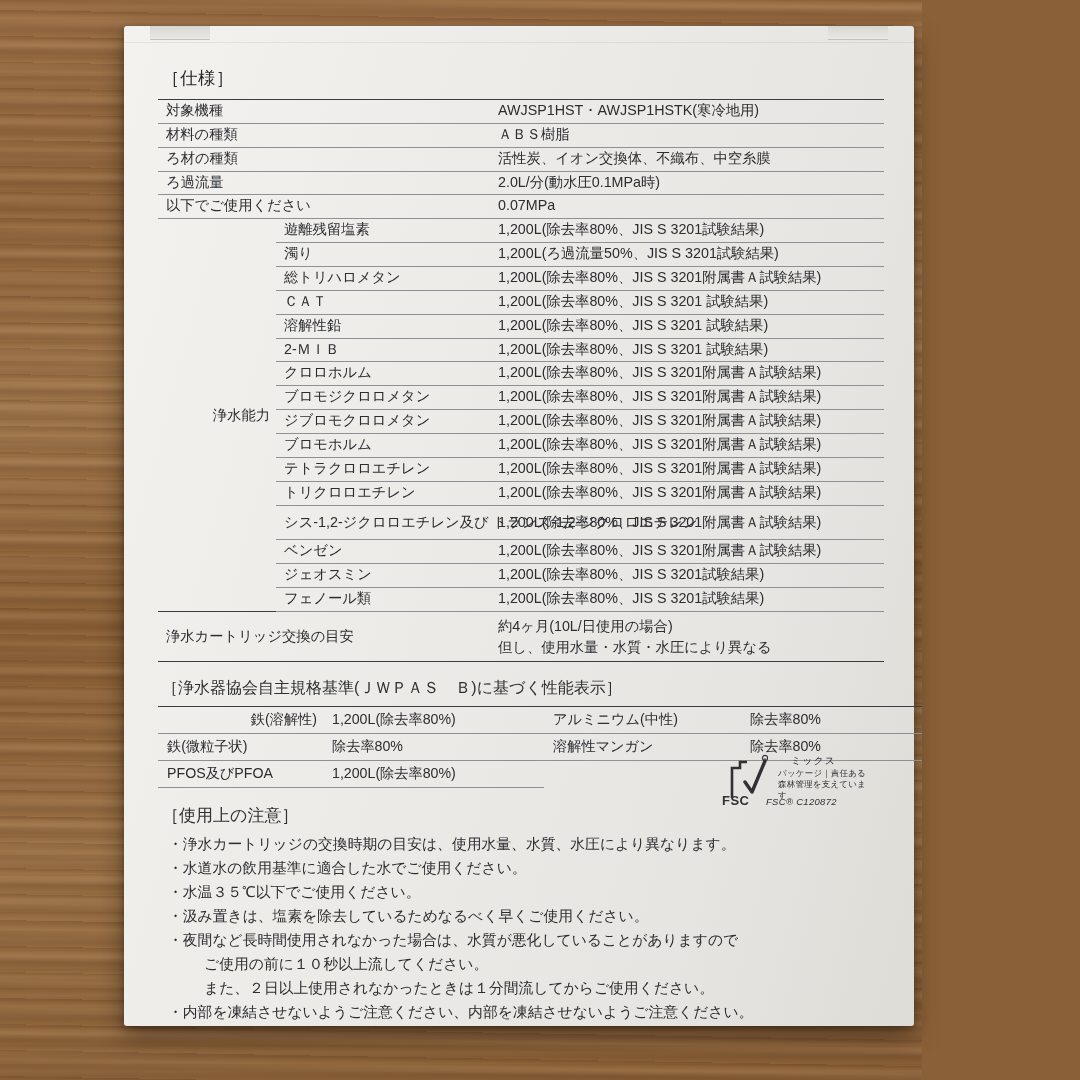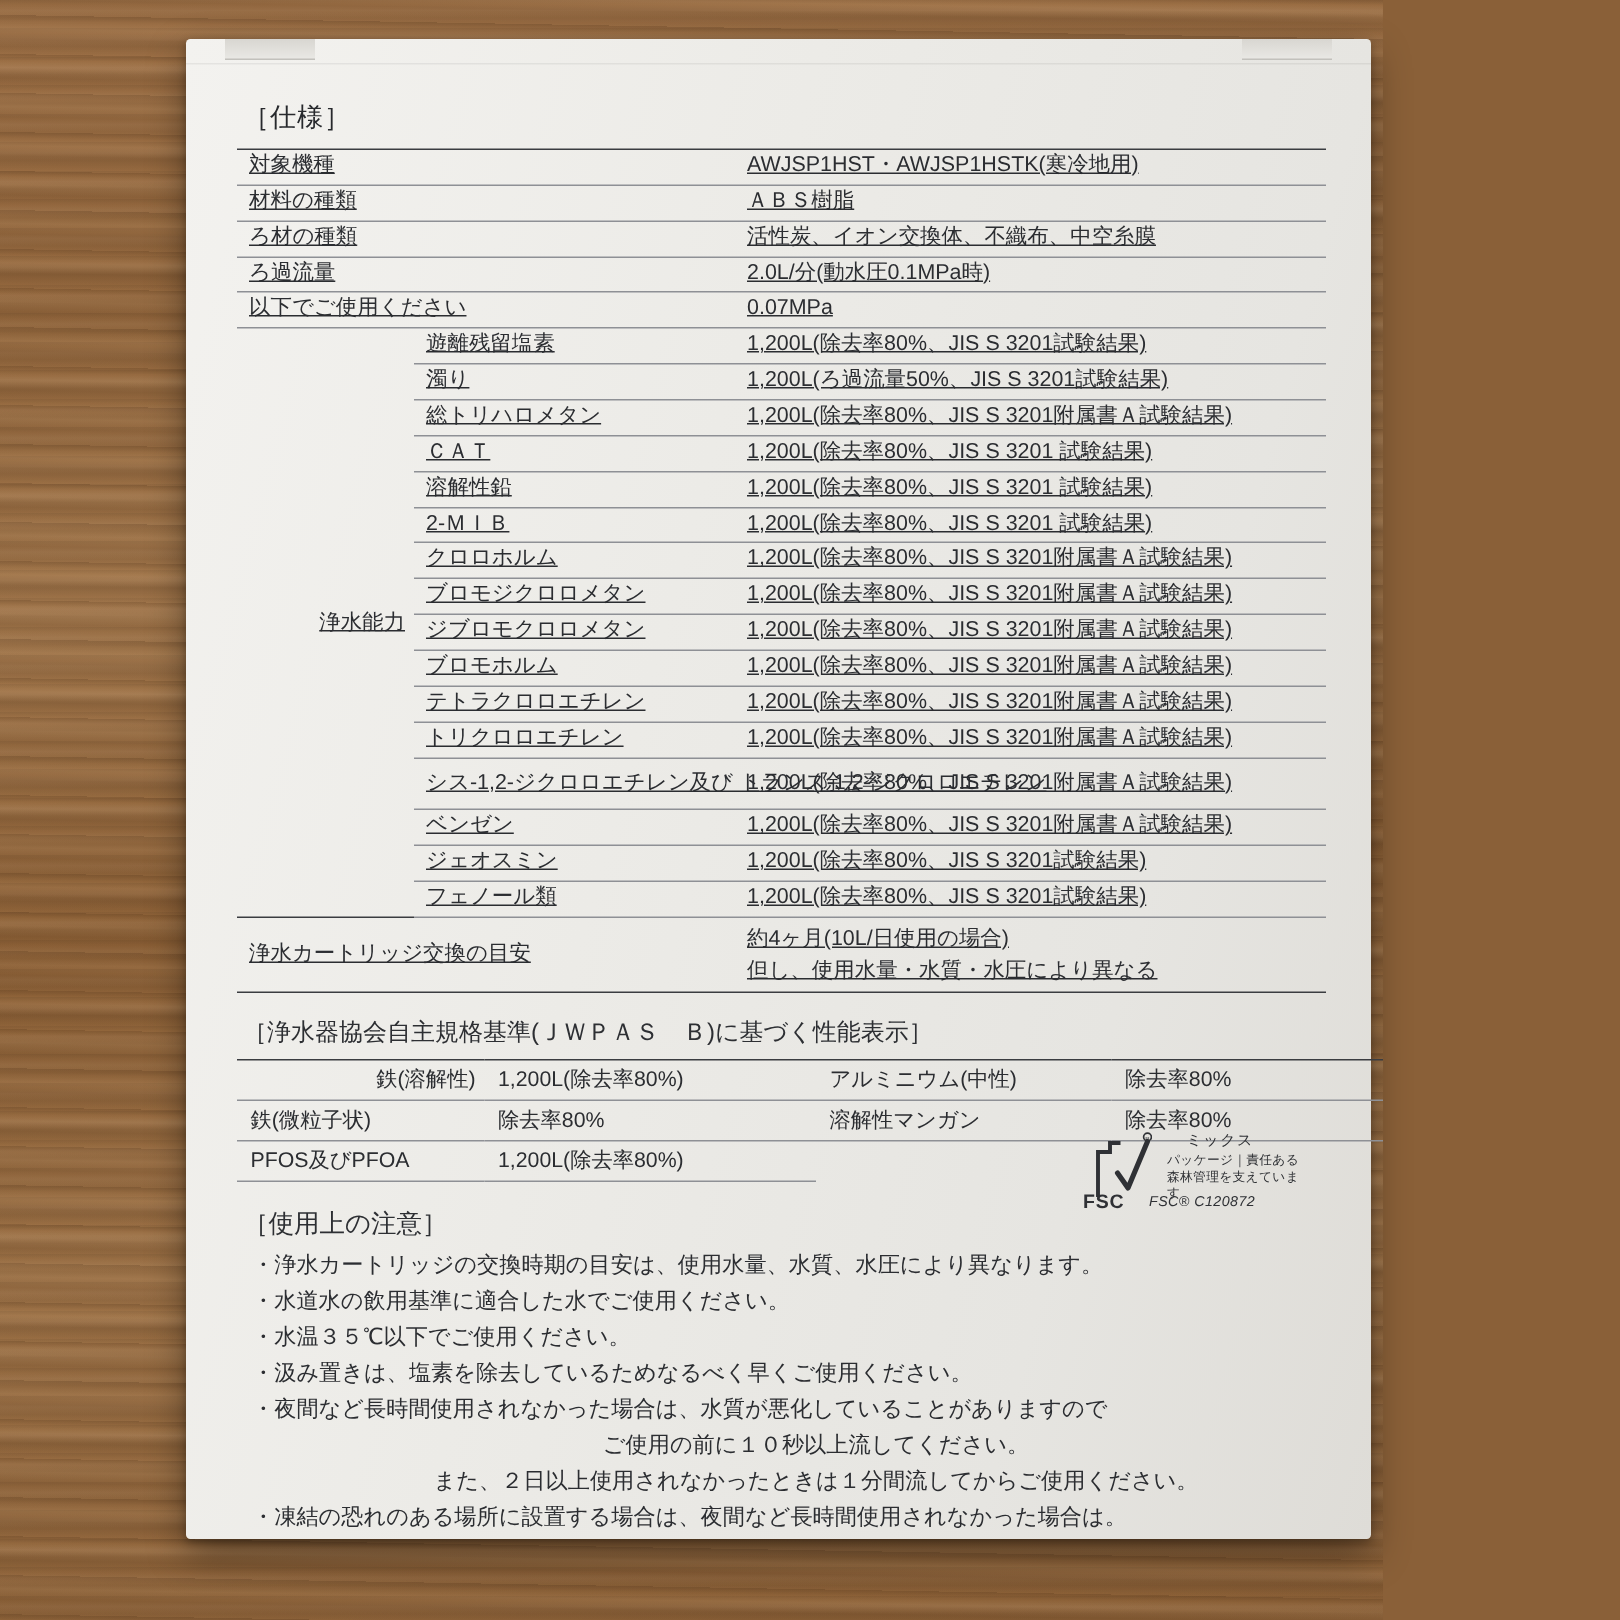--- a/index.html
+++ b/index.html
@@ -101,21 +101,20 @@
     border-bottom: 1px solid #3a3c40;
   }
   .spec-table td {
     font-size: 14.3px;
     padding: 2px 6px 3px 8px;
     border-bottom: 1px solid #8e9095;
     vertical-align: middle;
     line-height: 1.25;
     white-space: nowrap;
     color: #2b2d31;
-    text-decoration: underline;
   }
   .spec-table tr:last-child td { border-bottom: none; }
   .col-label  { width: 104px; }
   .col-sub    { width: 200px; }
   .col-value  { }
   .nb { border-bottom: none !important; }
   .group-label {
     vertical-align: top;
     padding-top: 4px !important;
     text-align: right;
@@ -205,21 +204,20 @@
   }
   .note {
     font-size: 14.8px;
     line-height: 1.62;
     margin: 0 0 0 10px;
     white-space: pre-wrap;
     color: #2b2d31;
   }
   .note-cont {
     margin-left: 46px;
-    text-align: center;
   }
 </style>
 </head>
 <body>
 
 <div id="scene">
   <div id="woodgrain"></div>
 
   <div id="box">
     <div class="flap-notch left"></div>
@@ -376,18 +374,18 @@
 
       <div class="notes-title">［使用上の注意］</div>
       <div>
         <div class="note">・浄水カートリッジの交換時期の目安は、使用水量、水質、水圧により異なります。</div>
         <div class="note">・水道水の飲用基準に適合した水でご使用ください。</div>
         <div class="note">・水温３５℃以下でご使用ください。</div>
         <div class="note">・汲み置きは、塩素を除去しているためなるべく早くご使用ください。</div>
         <div class="note">・夜間など長時間使用されなかった場合は、水質が悪化していることがありますので</div>
         <div class="note note-cont">ご使用の前に１０秒以上流してください。</div>
         <div class="note note-cont">また、２日以上使用されなかったときは１分間流してからご使用ください。</div>
-        <div class="note">・凍結の恐れのある場所に設置する場合は、夜間など長時間使用されなかった場合は。</div>
+        <div class="note">・内部を凍結させないようご注意ください、内部を凍結させないようご注意ください。</div>
       </div>
 
     </div>
   </div>
 </div>
 
 </body></html>

